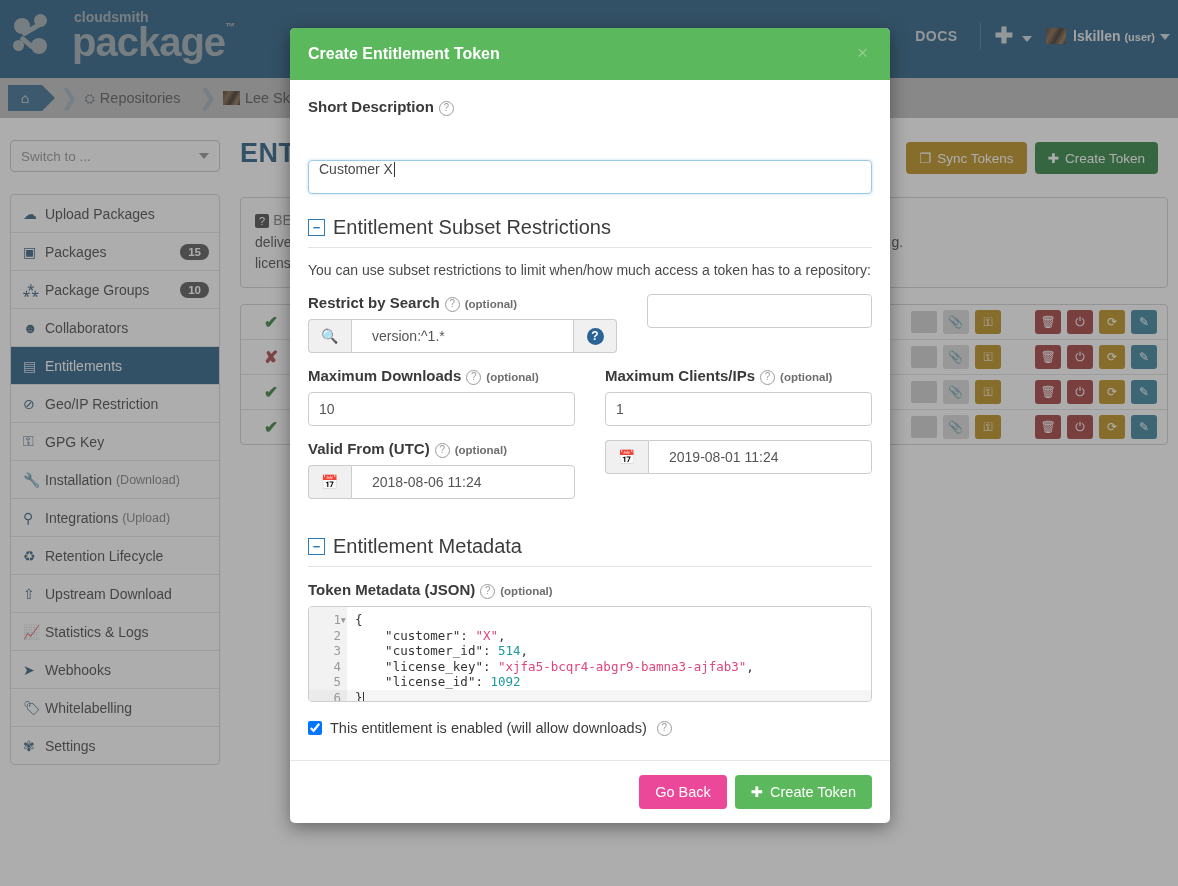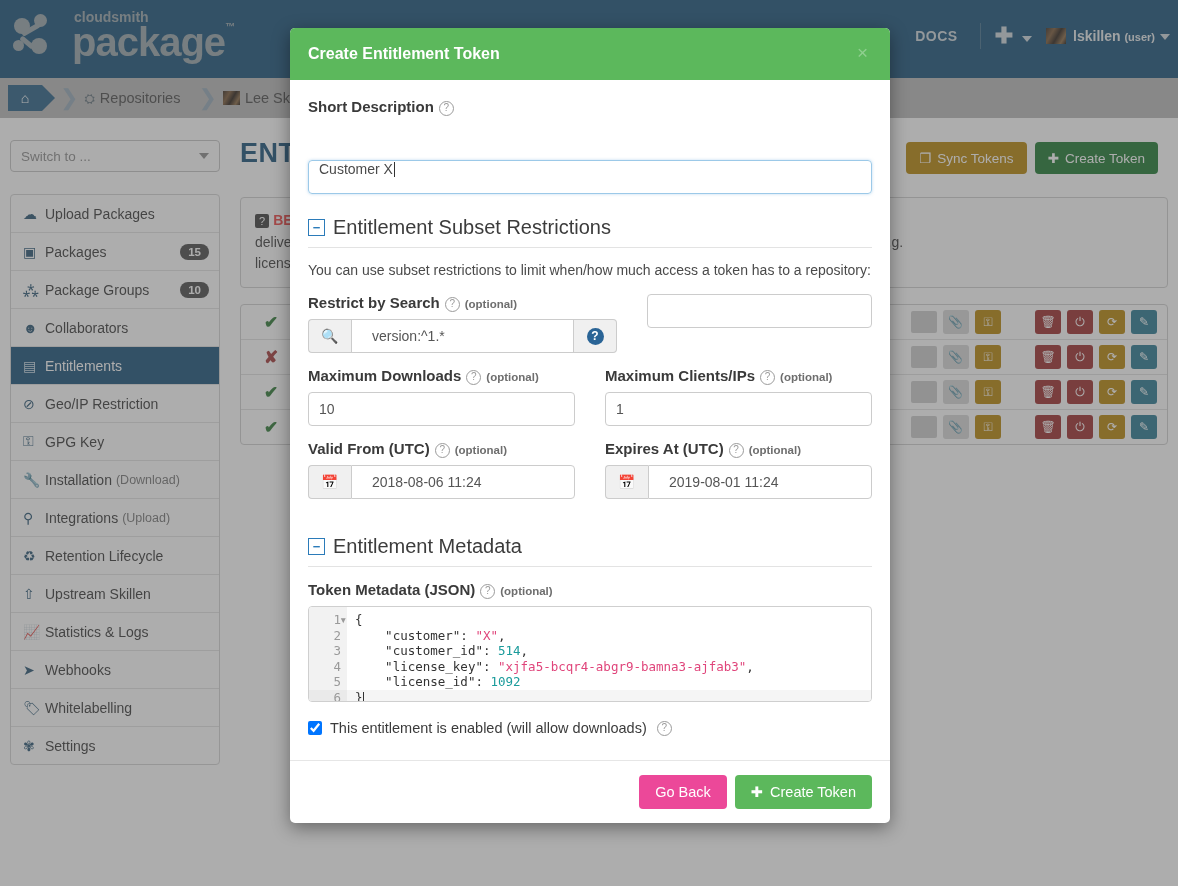--- a/index.html
+++ b/index.html
@@ -75,21 +75,21 @@
 
   
   .maincol { position:absolute; left:240px; top:20px; width:928px; }
   .page-title { color:#1a5279; font-size:27px; font-weight:bold; letter-spacing:.5px; margin:0; }
   .btnrow { position:absolute; right:10px; top:4px; display:flex; gap:8px; }
   .btn { border:none; border-radius:4px; color:#fff; font-size:13.5px; padding:8px 13px; display:flex; align-items:center; gap:6px;}
   .btn-sync { background:#b8860b; }
   .btn-create { background:#1f7a32; }
   .infobox { margin-top:28px; border:1px solid #d0d0d0; border-radius:4px; padding:12px 14px; font-size:14px; color:#3e3e3e; line-height:1.55; background:#fdfdfd;}
   .infobox .lbl { background:#3d3d3d; color:#fff; font-size:11px; border-radius:2px; padding:1px 4px; margin-right:4px;}
-  .infobox .beta { color:#ef4444; font-weight:bold;}
+  .infobox .beta { color:#737373; font-weight:normal;}
   .tbl { margin-top:16px; border:1px solid #d0d0d0; border-radius:4px; overflow:hidden; }
   .trow { height:34px; display:flex; align-items:center; border-bottom:1px solid #e0e0e0; padding:0 10px; }
   .trow:last-child{border-bottom:none;}
   .tick { color:#2f7a35; font-size:17px; font-weight:bold; width:40px; text-align:center;}
   .cross { color:#a33a3a; font-size:17px; font-weight:bold; width:40px; text-align:center;}
   .greyfill { height:14px; background:#cccccc; border-radius:2px; }
   .acts { margin-left:auto; display:flex; align-items:center; gap:6px; }
   .abtn { width:26px;height:24px;border-radius:3px;display:flex;align-items:center;justify-content:center;color:#fff;font-size:12px;}
   .a-clip{ background:#d7d7d7; color:#6a6a6a;}
   .a-key{ background:#b8860b;}
@@ -252,21 +252,21 @@
             <span class="ni">⚲</span>
             <span>Integrations</span>
             <span class="sub">(Upload)</span>
           </div>
         <div class="navitem">
             <span class="ni">♻</span>
             <span>Retention Lifecycle</span>
           </div>
         <div class="navitem">
             <span class="ni">⇧</span>
-            <span>Upstream Skillen</span>
+            <span>Upstream Download</span>
           </div>
         <div class="navitem">
             <span class="ni">📈</span>
             <span>Statistics &amp; Logs</span>
           </div>
         <div class="navitem">
             <span class="ni">➤</span>
             <span>Webhooks</span>
           </div>
         <div class="navitem">
@@ -434,23 +434,20 @@
             <div class="igroup">
               <span class="iaddon">
                   <span class="cal">📅</span>
                 </span>
               <input style="border-radius: 0px 4px 4px 0px;" value="2018-08-06 11:24">
             </div>
           </div>
         </div>
         <div class="col">
           <div class="fgroup">
-            <label class="flabel">
-              <span>Expires At (UTC)</span><span class="qm">?</span><span class="opt">(optional)</span>
-            </label>
             <div class="igroup">
               <span class="iaddon">
                   <span class="cal">📅</span>
                 </span>
               <input style="border-radius: 0px 4px 4px 0px;" value="2019-08-01 11:24">
             </div>
           </div>
         </div>
       </div>
 

